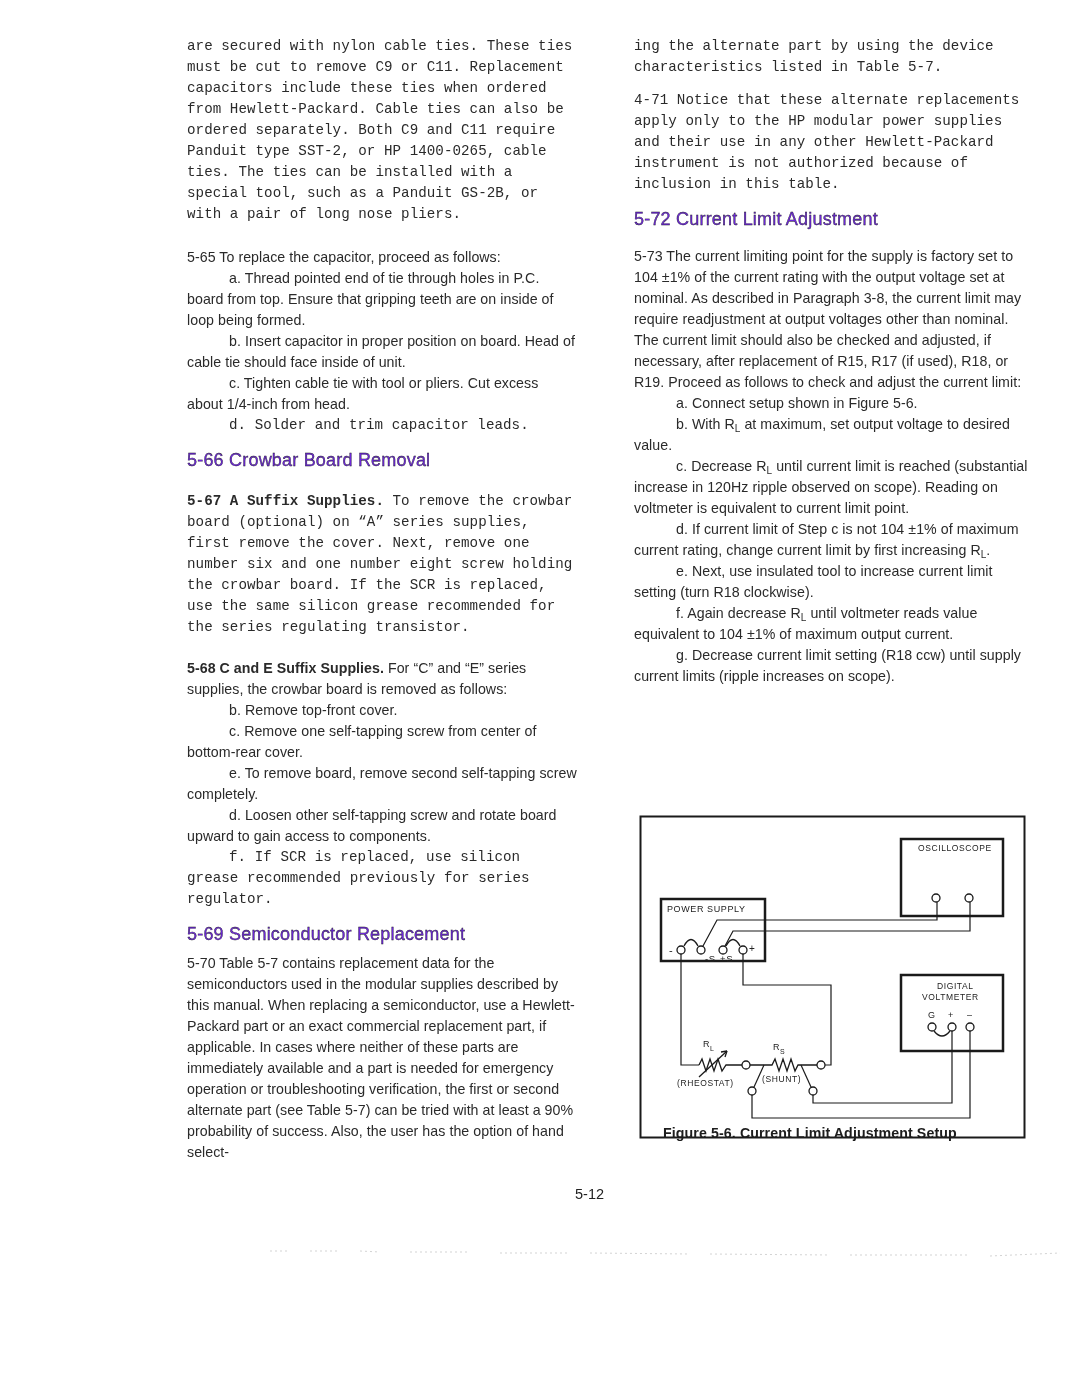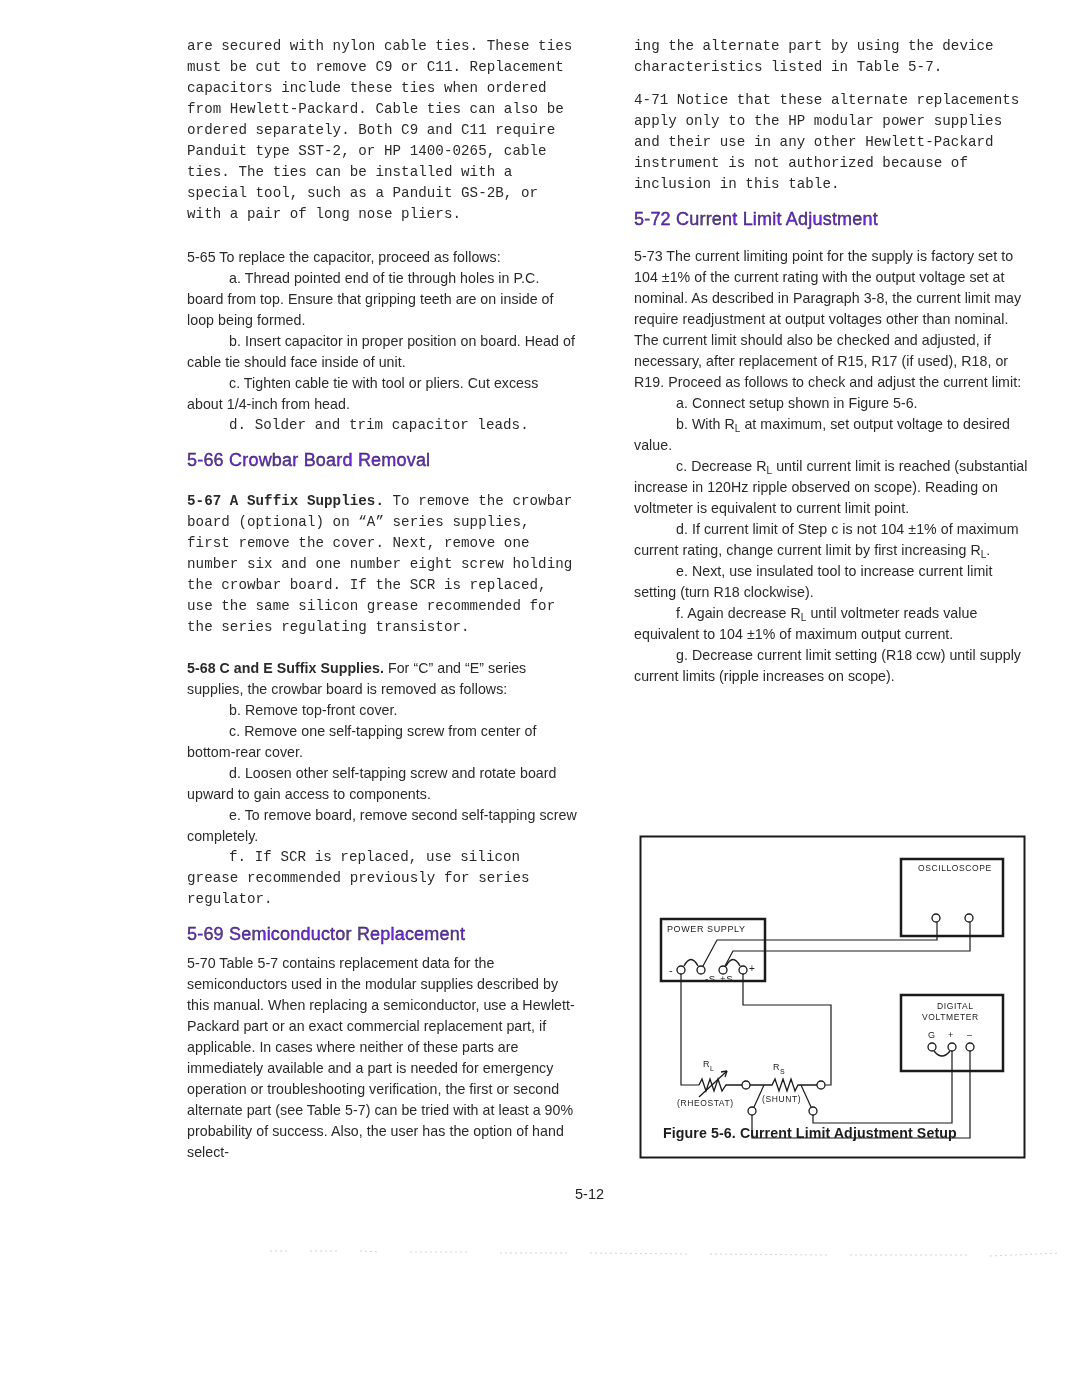--- a/index.html
+++ b/index.html
@@ -7,21 +7,21 @@
            font-family: "Liberation Sans", "DejaVu Sans", sans-serif; }
     .col { position: absolute; top: 36px; font-size: 14.2px; line-height: 21px; letter-spacing: 0.05px; }
     .col-left { left: 187px; width: 390px; }
     .col-right { left: 634px; width: 400px; }
     p { margin: 0; }
     .para { margin-bottom: 12px; font-family: Liberation Mono, monospace; }
     .indent { text-indent: 42px; }
     .h { font-size: 18px; font-weight: normal; color: #6d28d9; margin: 0; letter-spacing: 0.2px; -webkit-text-stroke: 0.35px #1a1a1a; }
     .lead { font-weight: bold; }
     sub { font-size: 10px; vertical-align: -3px; line-height: 0; }
-    .figure { position: absolute; left: 630px; top: 835px; width: 405px; height: 324px; }
+    .figure { position: absolute; left: 630px; top: 815px; width: 405px; height: 324px; }
     .figure svg { width: 100%; height: 100%; }
     .svg-label { font-family: "Liberation Sans", "DejaVu Sans", sans-serif; font-size: 9px; fill: #222; letter-spacing: 0.6px; }
     .caption { position: absolute; left: 663px; top: 1125px; font-size: 14.2px; font-weight: bold; color: #1d1d1d; letter-spacing: 0.1px; }
     .pagenum { position: absolute; left: 575px; top: 1186px; font-size: 14.5px; color: #222; }
     .scan-noise { position: absolute; left: 270px; top: 1245px; width: 800px; height: 20px; }
   </style>
 </head>
 <body>
 
 <div class="col col-left">
@@ -37,22 +37,22 @@
 
   <p class="para" style="margin-bottom:20px;">
     <span class="lead">5-67  A Suffix Supplies.</span><span> To remove the crowbar board (optional) on “A” series supplies, first remove the cover. Next, remove one number six and one number eight screw holding the crowbar board. If the SCR is replaced, use the same silicon grease recommended for the series regulating transistor.</span>
   </p>
 
   <p>
     <span class="lead">5-68  C and E Suffix Supplies.</span><span> For “C” and “E” series supplies, the crowbar board is removed as follows:</span>
   </p>
   <p class="indent">b.  Remove top-front cover.</p>
   <p class="indent">c.  Remove one self-tapping screw from center of bottom-rear cover.</p>
+  <p class="indent">e.  To remove board, remove second self-tapping screw completely.</p>
   <p class="indent">d.  Loosen other self-tapping screw and rotate board upward to gain access to components.</p>
-  <p class="indent">e.  To remove board, remove second self-tapping screw completely.</p>
   <p class="indent para" style="margin-bottom:14px;">f.  If SCR is replaced, use silicon grease recommended previously for series regulator.</p>
 
   <h2 class="h" style="margin-bottom:8px;">5-69  Semiconductor Replacement</h2>
 
   <p>5-70  Table 5-7 contains replacement data for the semiconductors used in the modular supplies described by this manual. When replacing a semiconductor, use a Hewlett-Packard part or an exact commercial replacement part, if applicable. In cases where neither of these parts are immediately available and a part is needed for emergency operation or troubleshooting verification, the first or second alternate part (see Table 5-7) can be tried with at least a 90% probability of success. Also, the user has the option of hand select-</p>
 </div>
 
 <div class="col col-right">
   <p class="para">ing the alternate part by using the device characteristics listed in Table 5-7.</p>
   <p class="para" style="margin-bottom:14px;">4-71  Notice that these alternate replacements apply only to the HP modular power supplies and their use in any other Hewlett-Packard instrument is not authorized because of inclusion in this table.</p>

